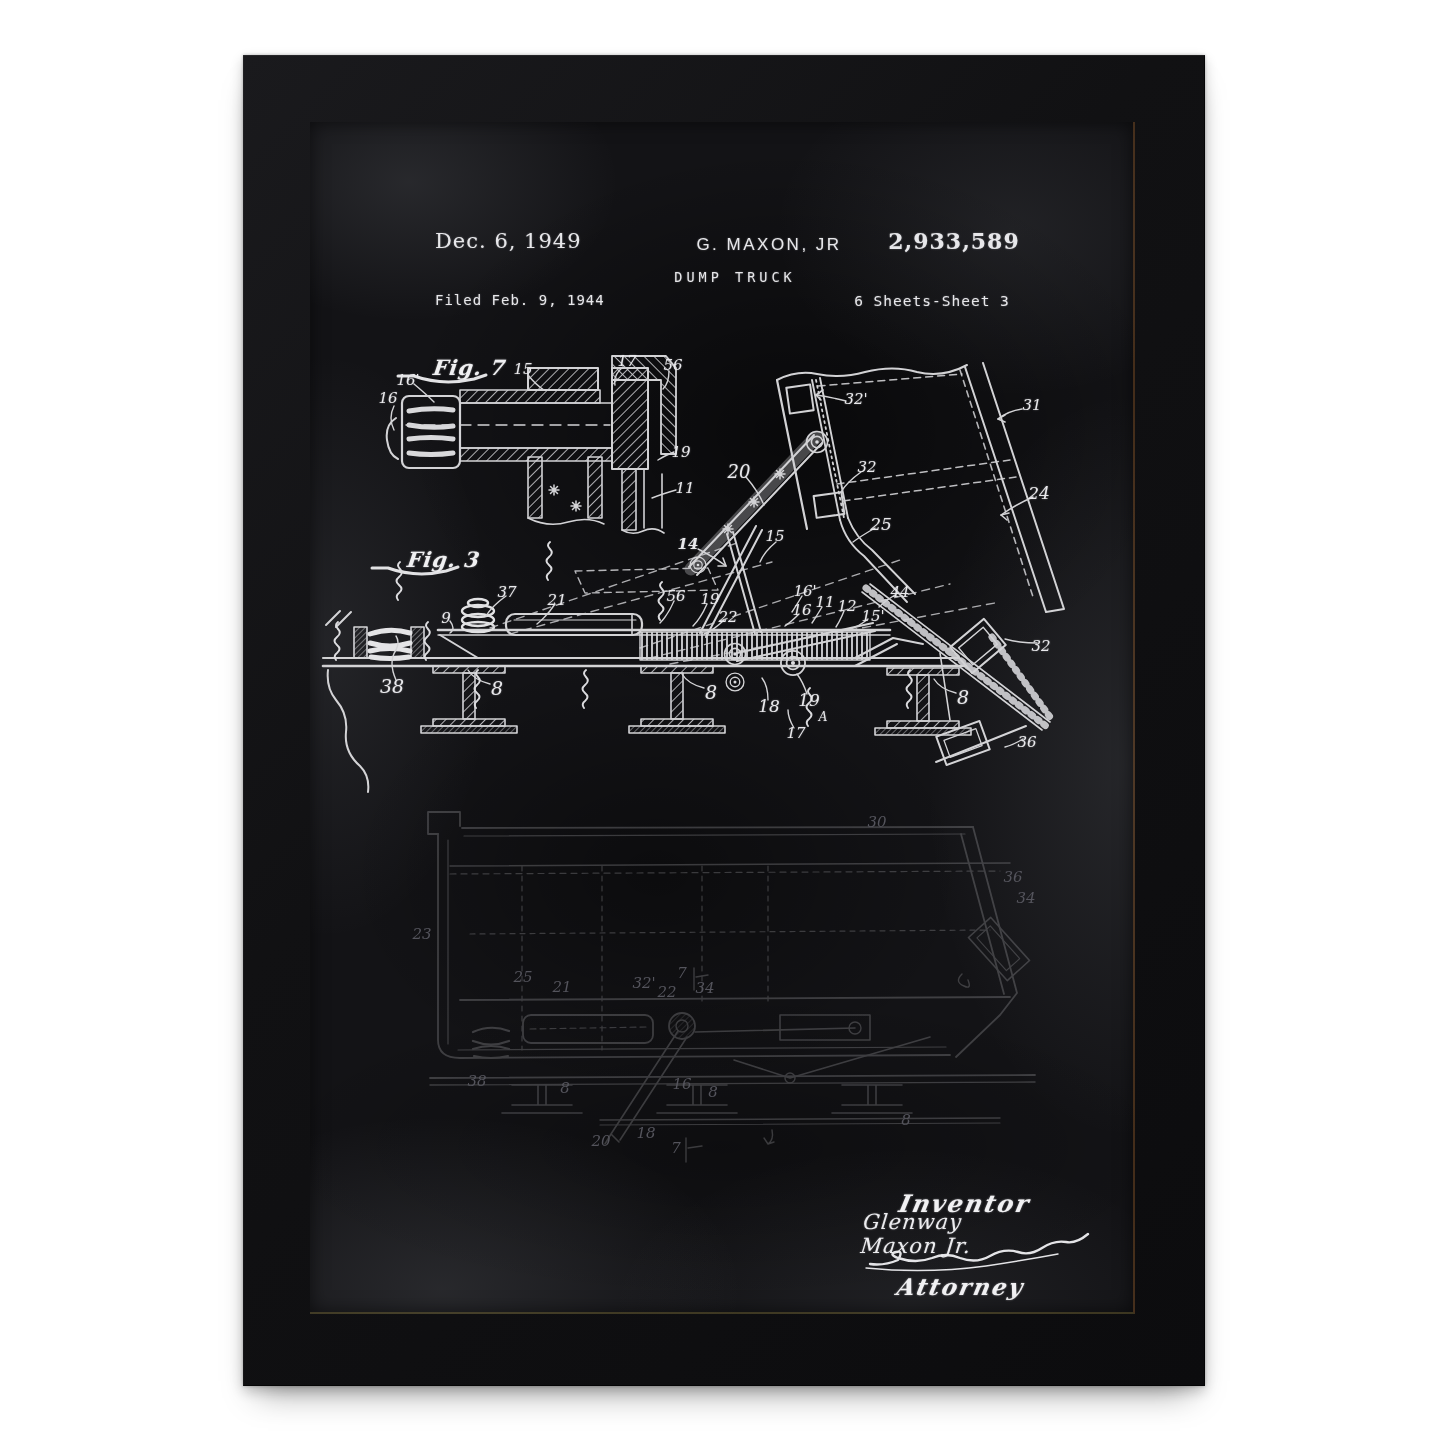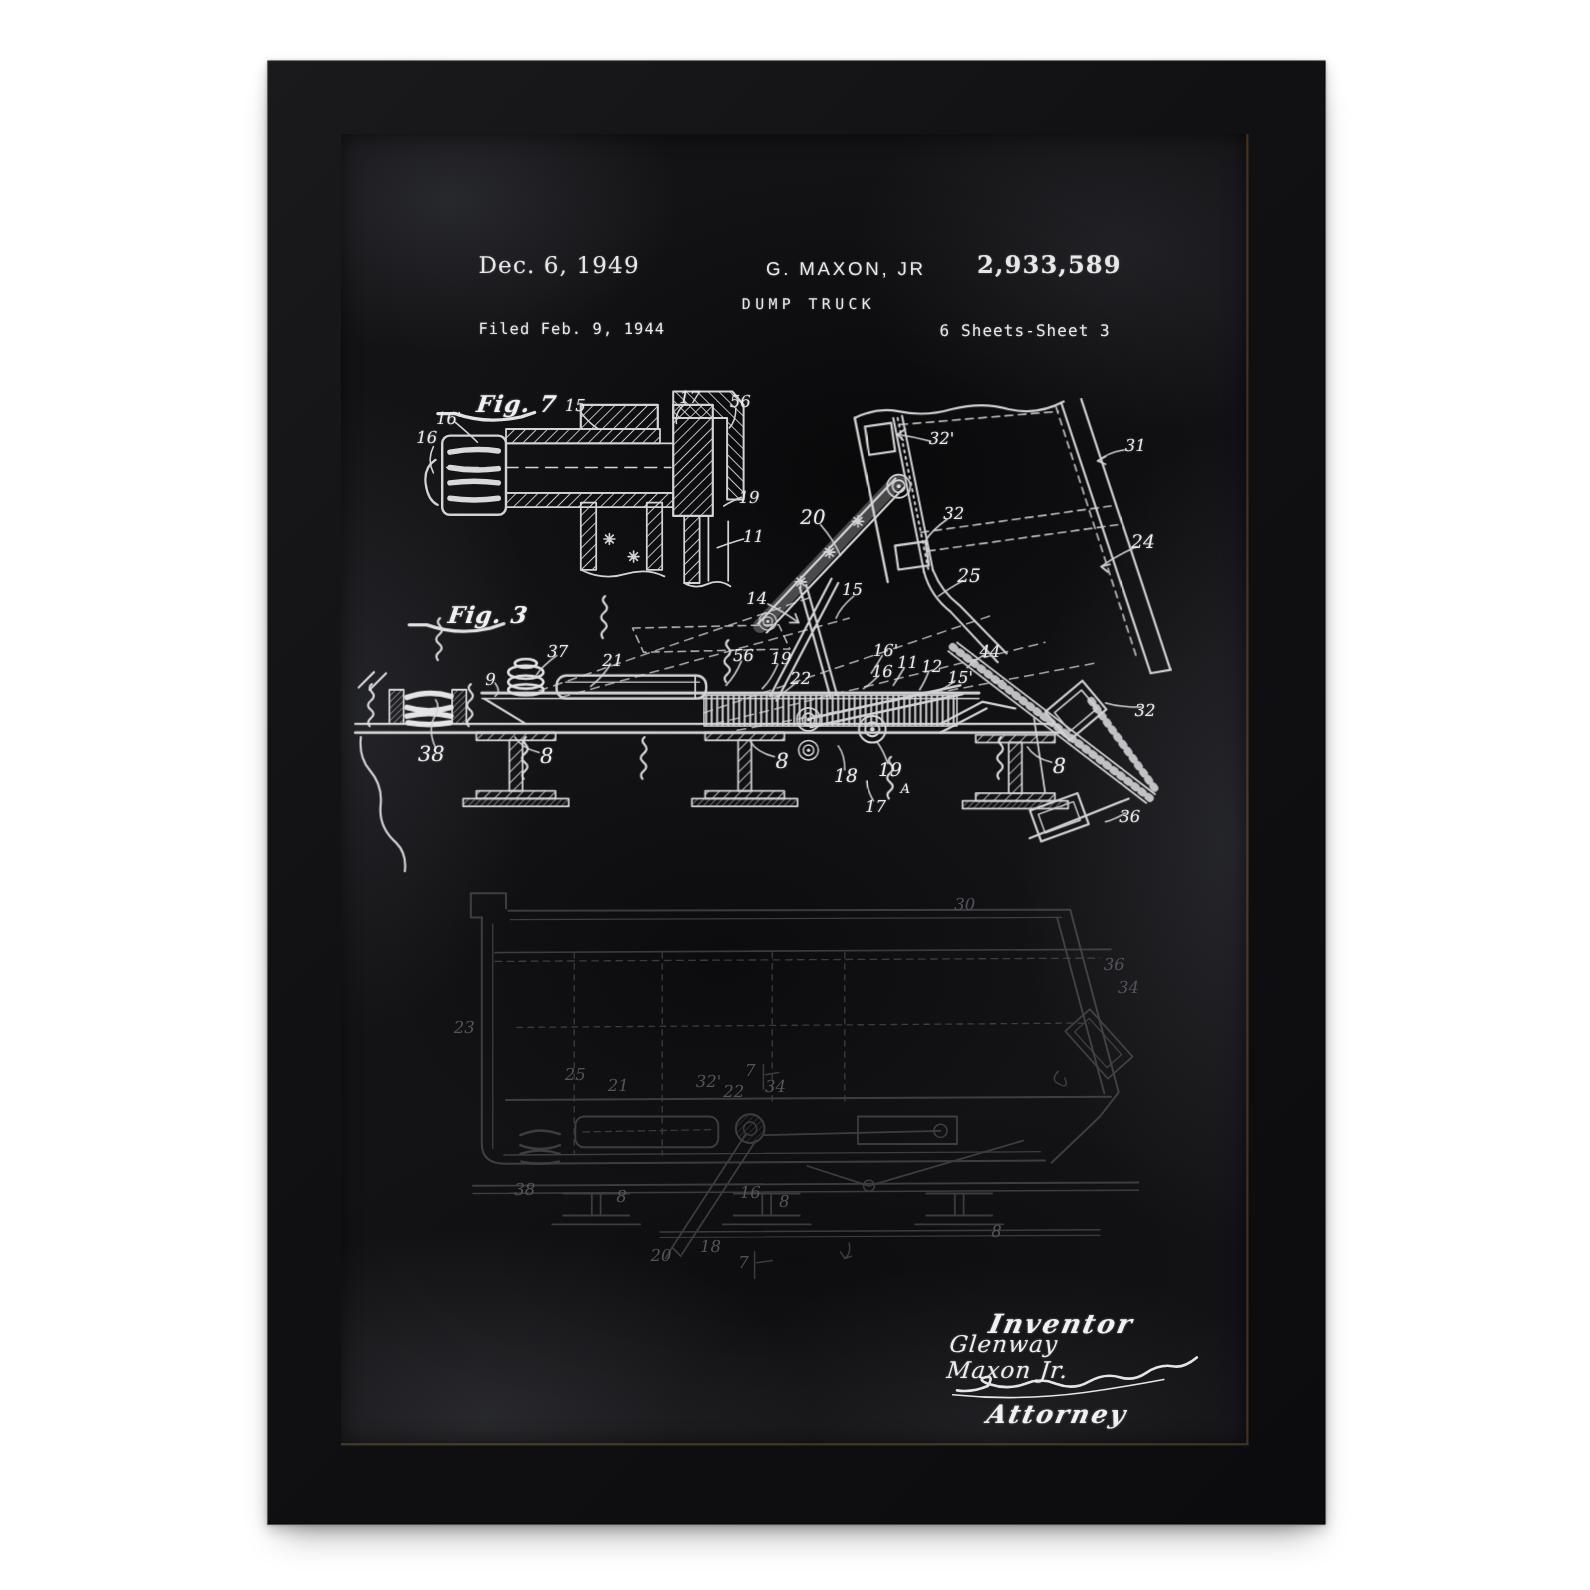--- a/index.html
+++ b/index.html
@@ -309,21 +309,21 @@
       <div class="labels-bright">
           <span class="plabel" style="left: 98px; top: 258px;">16'</span>
           <span class="plabel" style="left: 78px; top: 276px;">16</span>
           <span class="plabel" style="left: 213px; top: 247px;">15</span>
           <span class="plabel" style="left: 317px; top: 239px;">17</span>
           <span class="plabel" style="left: 363px; top: 243px;">56</span>
           <span class="plabel" style="left: 371px; top: 330px;">19</span>
           <span class="plabel" style="left: 375px; top: 366px;">11</span>
         </div>
       <div class="labels-bright">
-          <span class="plabel" style="left: 378px; top: 422px;">14</span>
+          <span class="plabel" style="left: 378px; top: 422px; font-weight: bold;">14</span>
           <span class="plabel" style="left: 197px; top: 470px;">37</span>
           <span class="plabel" style="left: 247px; top: 478px;">21</span>
           <span class="plabel" style="left: 136px; top: 496px;">9</span>
           <span class="plabel" style="left: 366px; top: 474px;">56</span>
           <span class="plabel" style="left: 400px; top: 477px;">19</span>
           <span class="plabel" style="left: 418px; top: 495px;">22</span>
           <span class="plabel" style="left: 82px; top: 564px; font-size: 19px;">38</span>
           <span class="plabel" style="left: 187px; top: 566px; font-size: 19px;">8</span>
           <span class="plabel" style="left: 401px; top: 570px; font-size: 19px;">8</span>
           <span class="plabel" style="left: 653px; top: 575px; font-size: 19px;">8</span>

